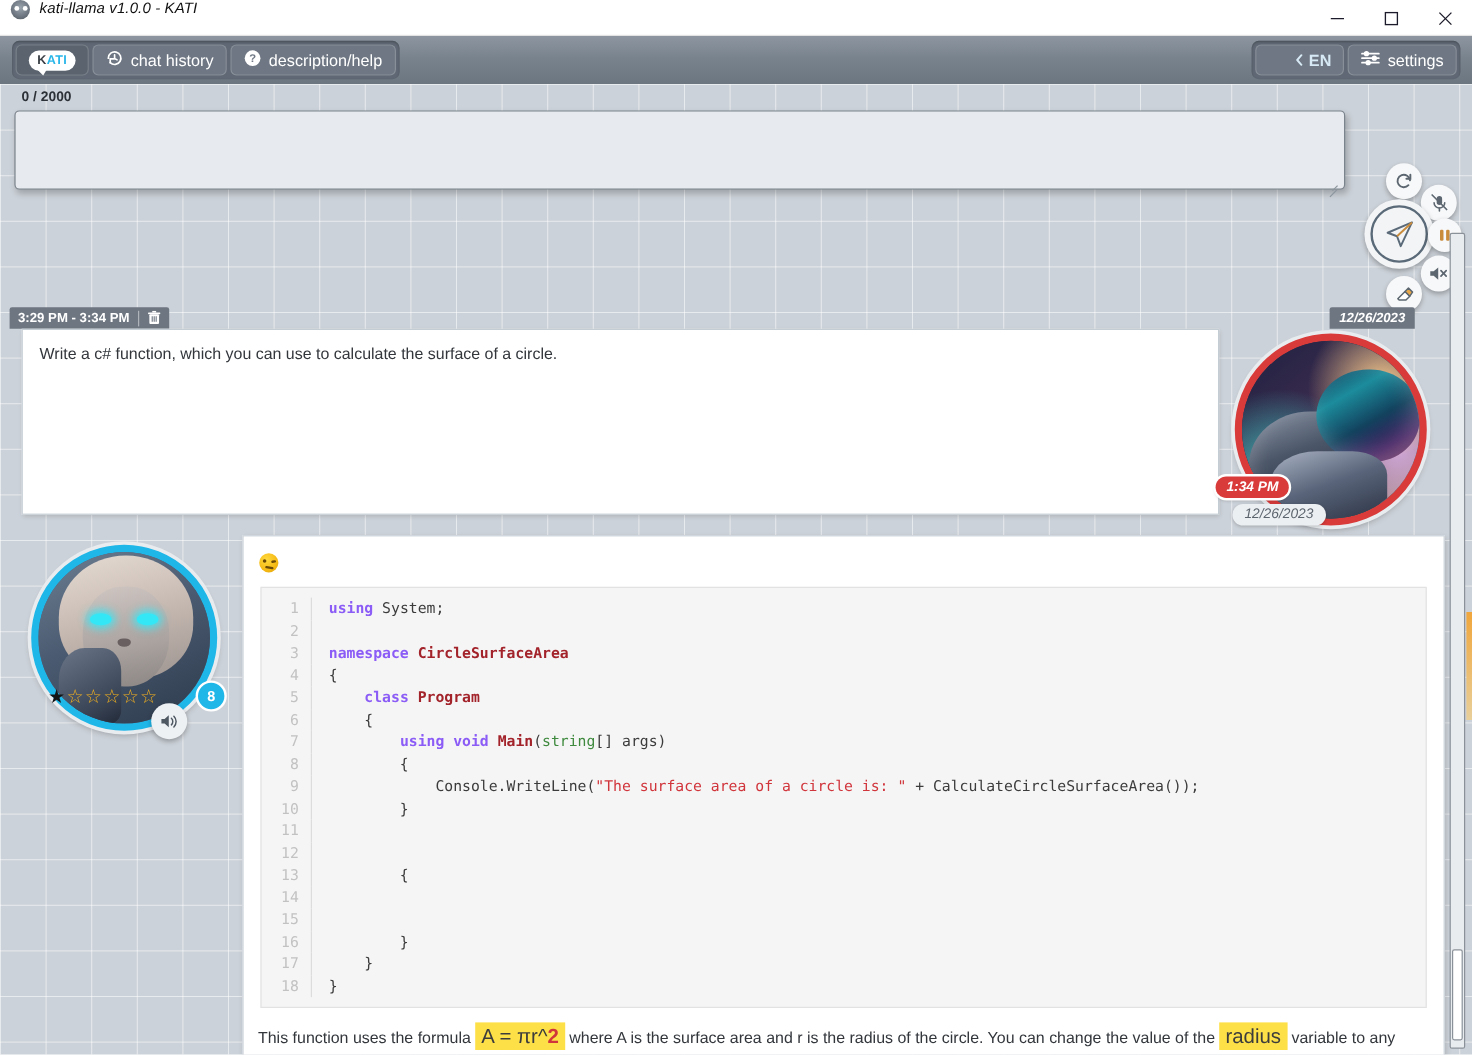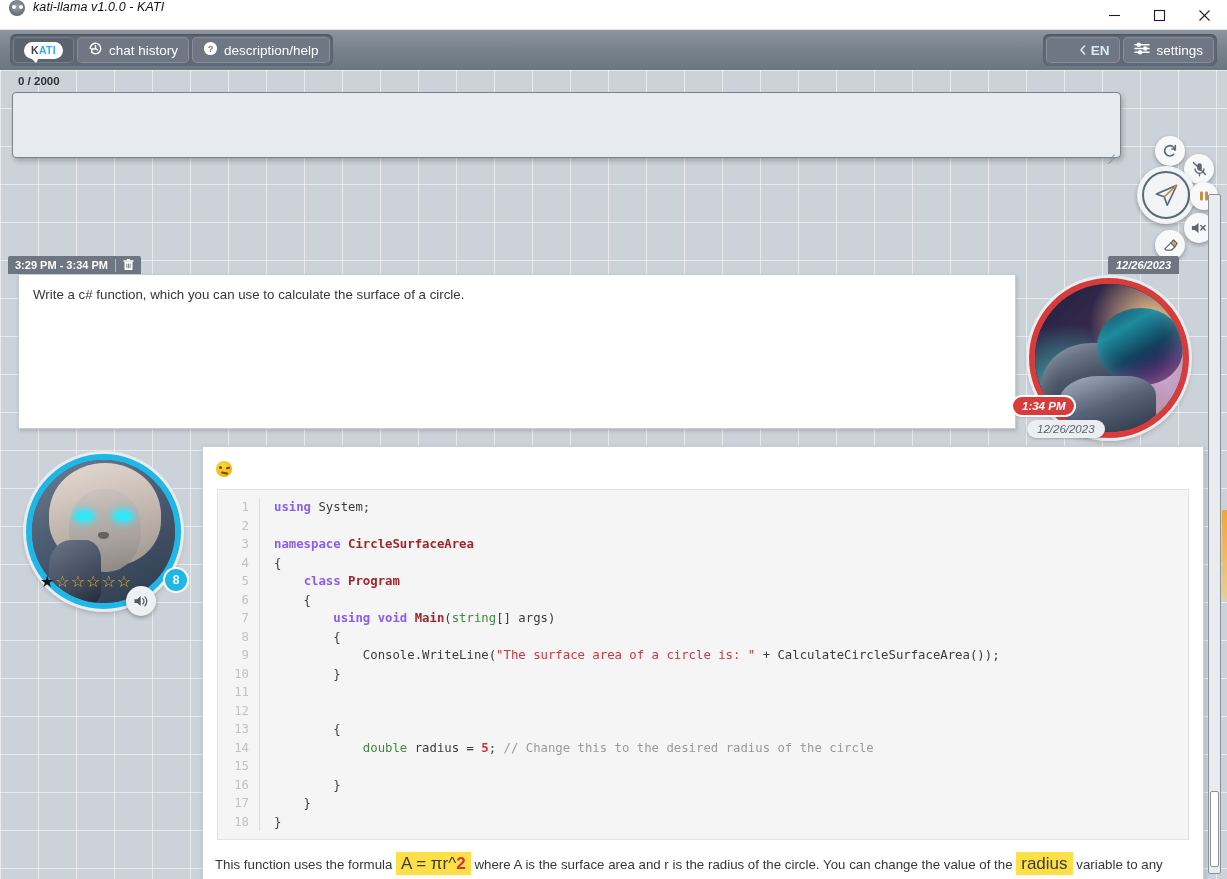--- a/index.html
+++ b/index.html
@@ -630,21 +630,21 @@
           <div class="code-line"><span class="ln">4</span><span class="code-text"><span>{</span></span></div>
           <div class="code-line"><span class="ln">5</span><span class="code-text"><span>    </span><span class="kw">class</span><span> </span><span class="cls">Program</span></span></div>
           <div class="code-line"><span class="ln">6</span><span class="code-text"><span>    {</span></span></div>
           <div class="code-line"><span class="ln">7</span><span class="code-text"><span>        </span><span class="kw">using void</span><span> </span><span class="cls">Main</span><span>(</span><span class="type">string</span><span>[] args)</span></span></div>
           <div class="code-line"><span class="ln">8</span><span class="code-text"><span>        {</span></span></div>
           <div class="code-line"><span class="ln">9</span><span class="code-text"><span>            Console.WriteLine(</span><span class="str">"The surface area of a circle is: "</span><span> + CalculateCircleSurfaceArea());</span></span></div>
           <div class="code-line"><span class="ln">10</span><span class="code-text"><span>        }</span></span></div>
           <div class="code-line"><span class="ln">11</span><span class="code-text">&nbsp;</span></div>
           <div class="code-line"><span class="ln">12</span></div>
           <div class="code-line"><span class="ln">13</span><span class="code-text"><span>        {</span></span></div>
-          <div class="code-line"><span class="ln">14</span><span class="code-text"><span>            </span><span class="type">double</span><span> radius = </span><span class="num">5</span><span>; </span><span class="cmt">// Change this to the desired radius of the circle</span></span></div>
+          <div class="code-line"><span class="ln">14</span></div>
           <div class="code-line"><span class="ln">15</span></div>
           <div class="code-line"><span class="ln">16</span><span class="code-text"><span>        }</span></span></div>
           <div class="code-line"><span class="ln">17</span><span class="code-text"><span>    }</span></span></div>
           <div class="code-line"><span class="ln">18</span><span class="code-text"><span>}</span></span></div>
         </div>
 
       <div class="ai-outro">
         <span>This function uses the formula </span><span class="inline-code"><span>A = πr^</span><span class="num">2</span></span><span> where A is the surface area and r is the radius of the circle. You can change the value of the </span><span class="inline-code">radius</span><span> variable to any value you like to calculate the surface area for different sized circles.</span>
       </div>
     </div>

